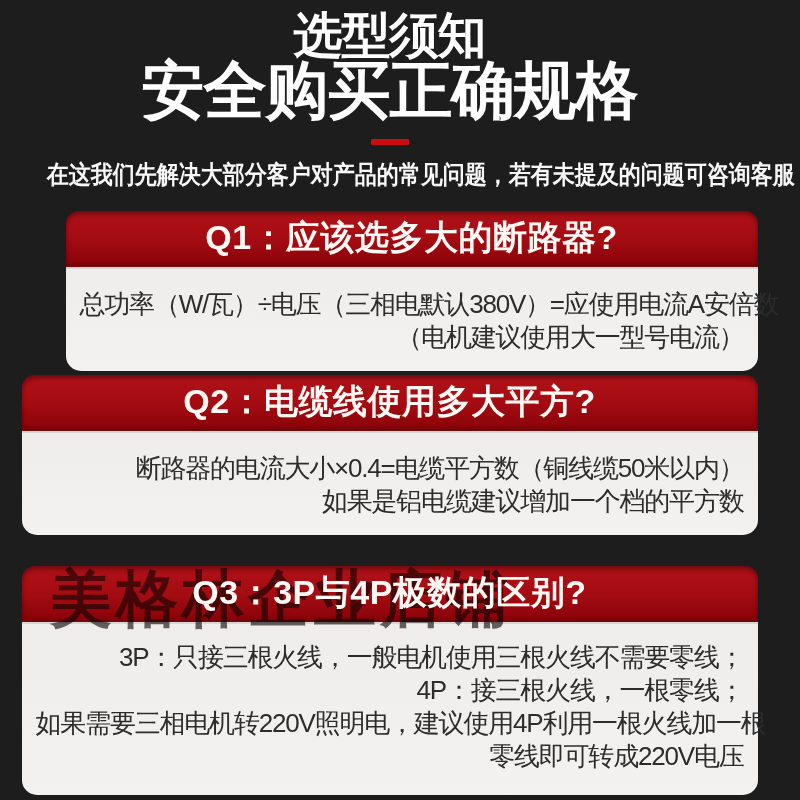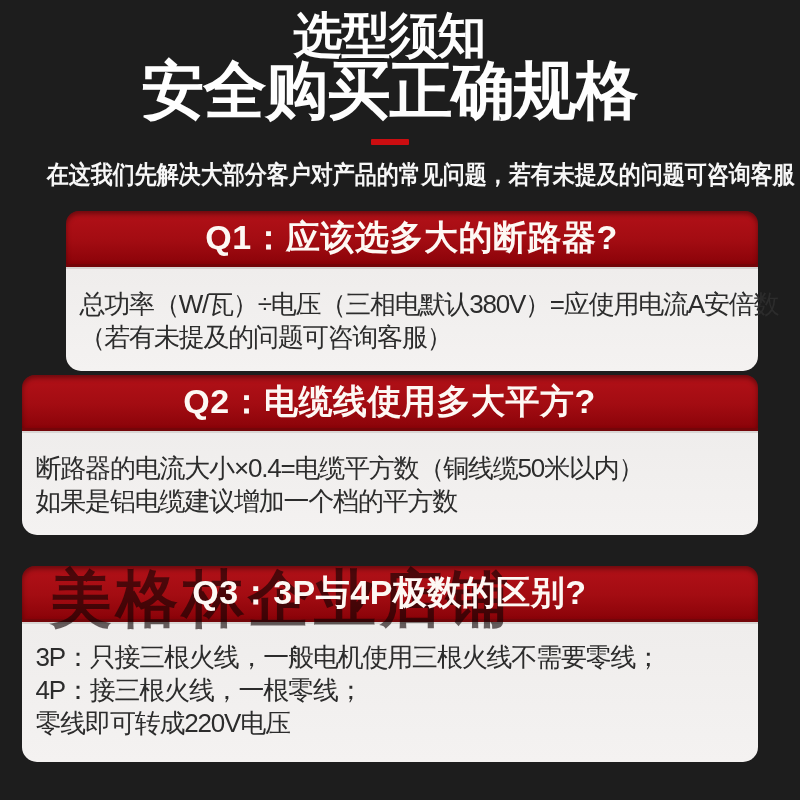--- a/index.html
+++ b/index.html
@@ -48,21 +48,21 @@
     position: relative; z-index: 6;
     color: #fdf8f4; font-size: 34px; font-weight: 700; letter-spacing: 0.5px;
     white-space: nowrap;
   }
   .q-body {
     background: linear-gradient(180deg, #efedec 0%, #f4f2f1 100%);
     border-top: 2px solid #d8d5d3;
     border-radius: 0 0 15px 15px;
     color: #2c2c2c;
     padding: 19px 14px 17px;
-    font-size: 26px; line-height: 33px; letter-spacing: -1.2px;
+    font-size: 26px; line-height: 33px; letter-spacing: -1.2px; text-align: right;
   }
   .card.c3 .q-body { padding: 17px 14px 22px; }
   .q-body p { white-space: nowrap; }
 
   
   .watermark {
     position: absolute; left: 6px; top: 568px; z-index: 5;
     font-size: 62px; line-height: 1; font-weight: 700;
     letter-spacing: 4px; white-space: nowrap;
     color: rgba(16, 4, 4, 0.62);
@@ -81,40 +81,41 @@
     <div class="dash"></div>
     <p class="intro">在这我们先解决大部分客户对产品的常见问题，若有未提及的问题可咨询客服</p>
   </header>
 
   <section class="card c1">
     <div class="q-header">
       <span class="q-label">Q1：应该选多大的断路器?</span>
     </div>
     <div class="q-body">
       <p>总功率（W/瓦）÷电压（三相电默认380V）=应使用电流A安倍数</p>
-      <p>（若有未提及的问题可咨询客服）</p>
+      <p>（电机建议使用大一型号电流）</p>
     </div>
   </section>
 
   <section class="card c2">
     <div class="q-header">
       <span class="q-label">Q2：电缆线使用多大平方?</span>
     </div>
     <div class="q-body">
       <p>断路器的电流大小×0.4=电缆平方数（铜线缆50米以内）</p>
       <p>如果是铝电缆建议增加一个档的平方数</p>
     </div>
   </section>
 
   <section class="card c3">
     <div class="q-header">
       <span class="q-label">Q3：3P与4P极数的区别?</span>
     </div>
     <div class="q-body">
       <p>3P：只接三根火线，一般电机使用三根火线不需要零线；</p>
       <p>4P：接三根火线，一根零线；</p>
+      <p>如果需要三相电机转220V照明电，建议使用4P利用一根火线加一根</p>
       <p>零线即可转成220V电压</p>
     </div>
   </section>
 
   <div class="watermark">美格林企业店铺</div>
 
 </div>
 
 </body></html>

